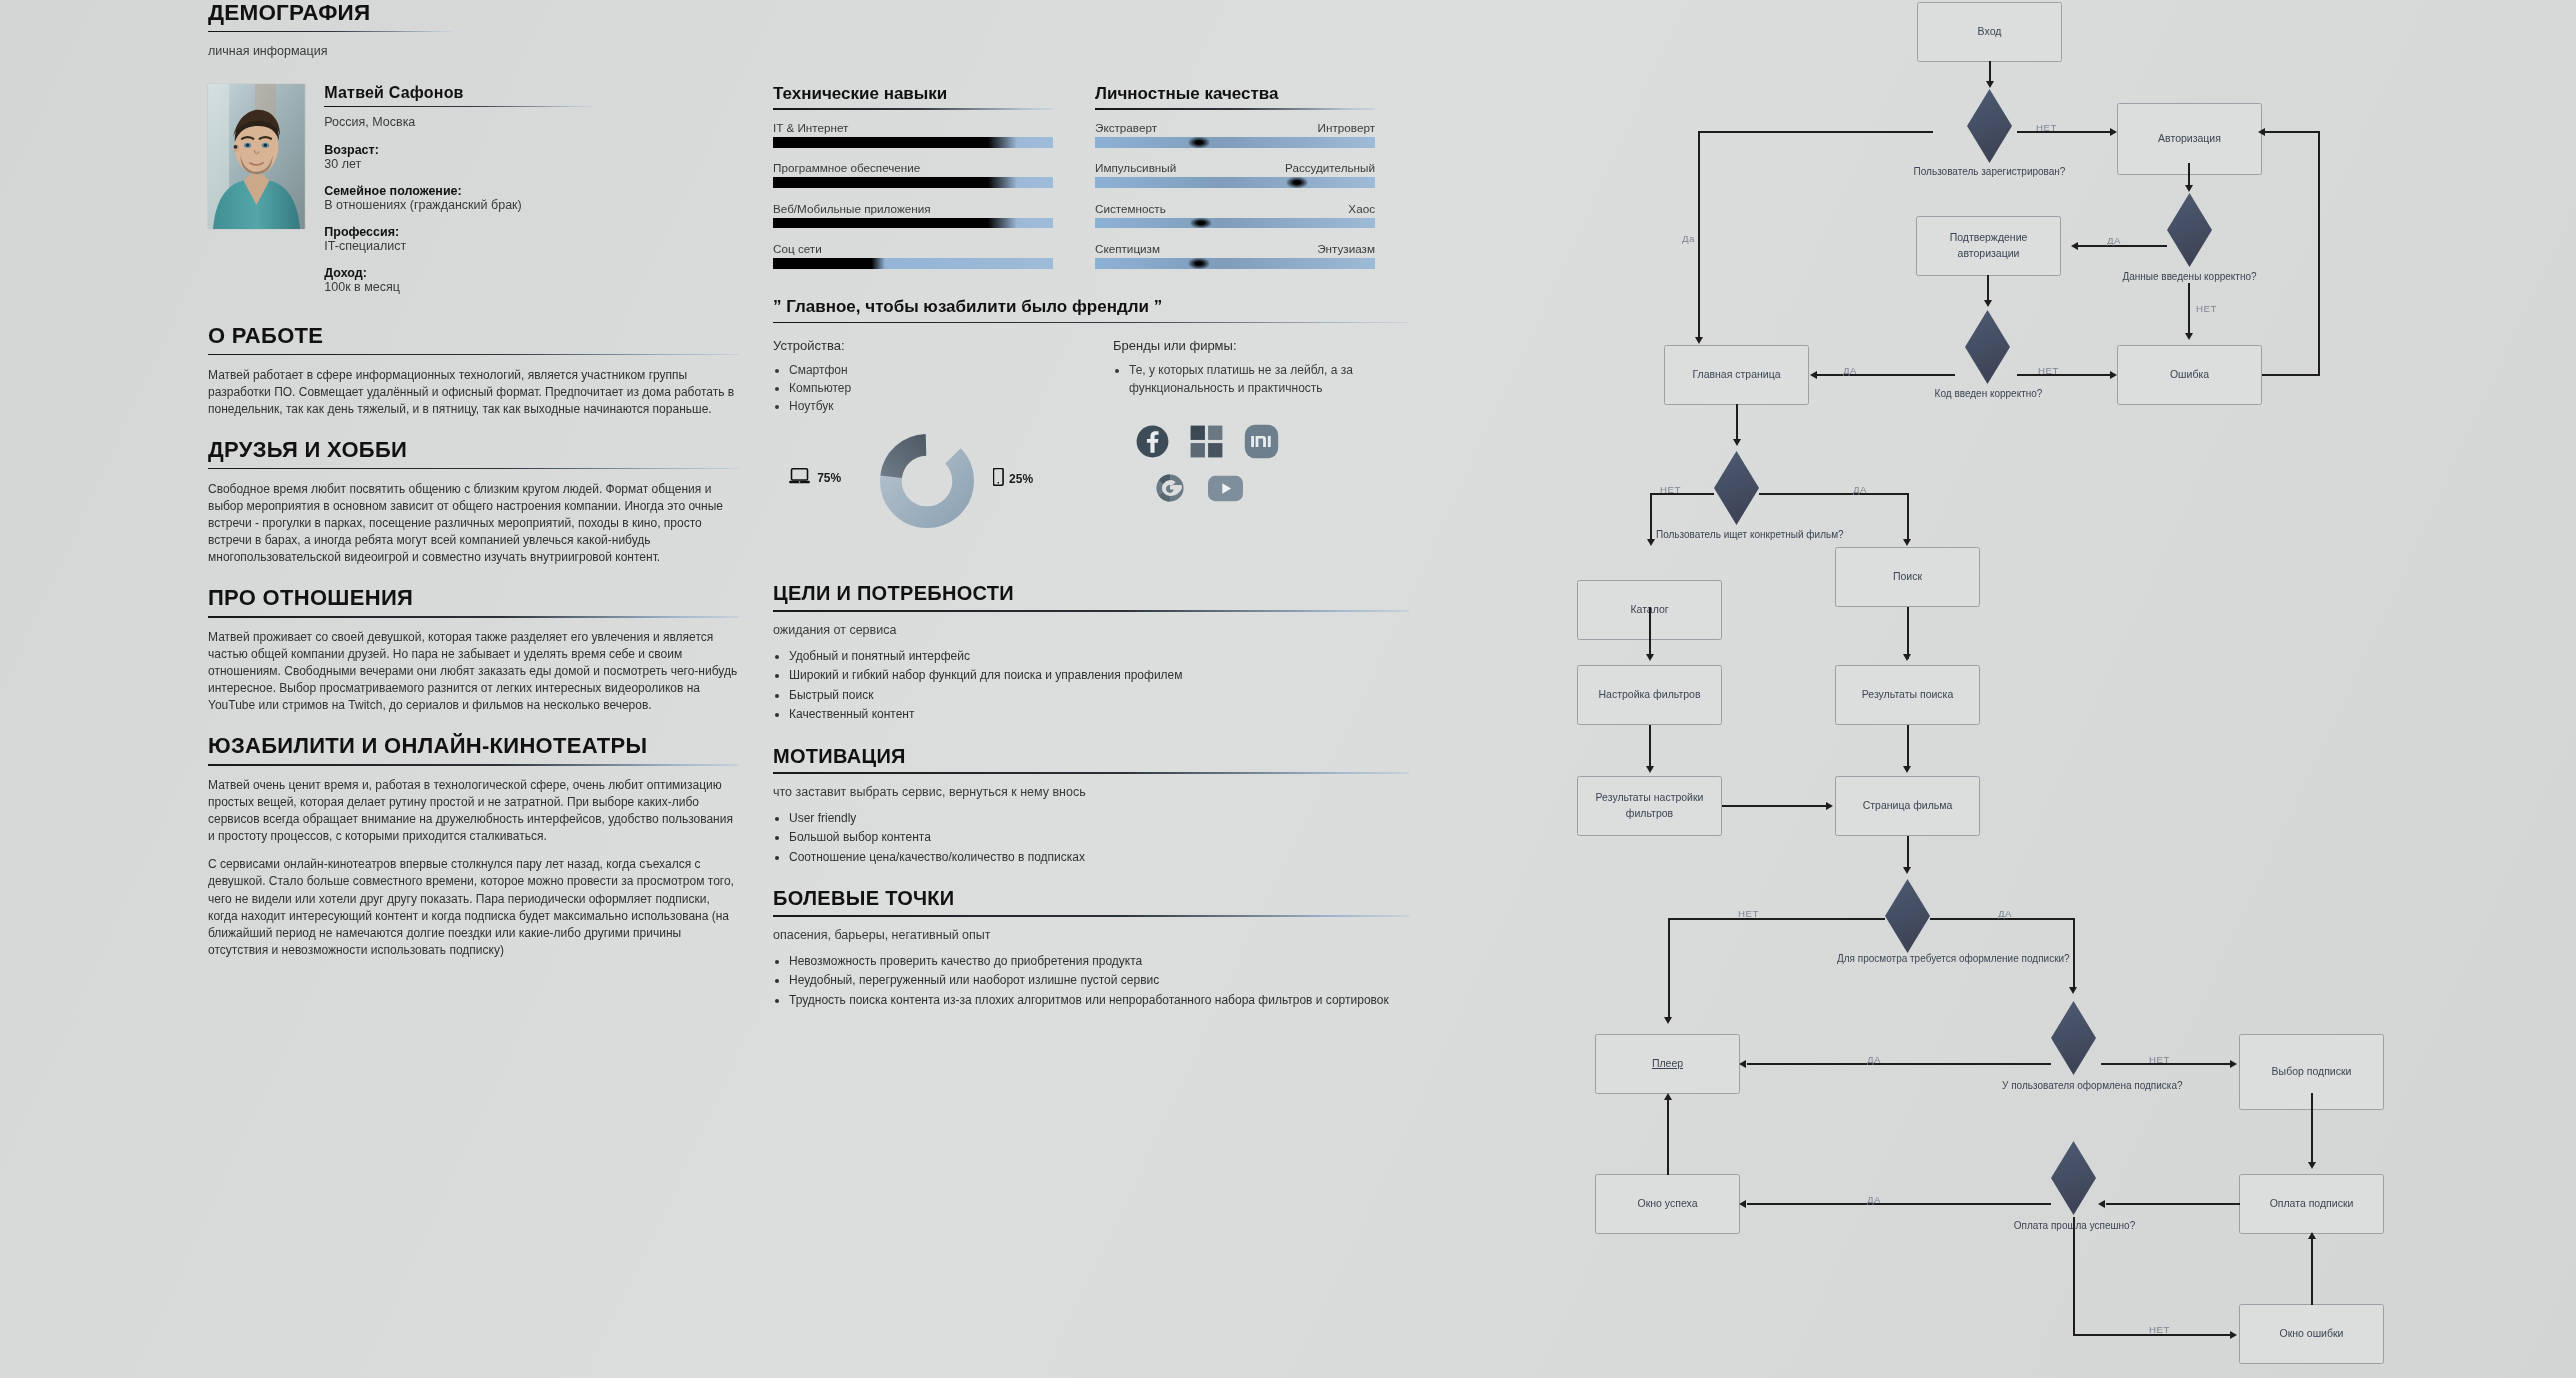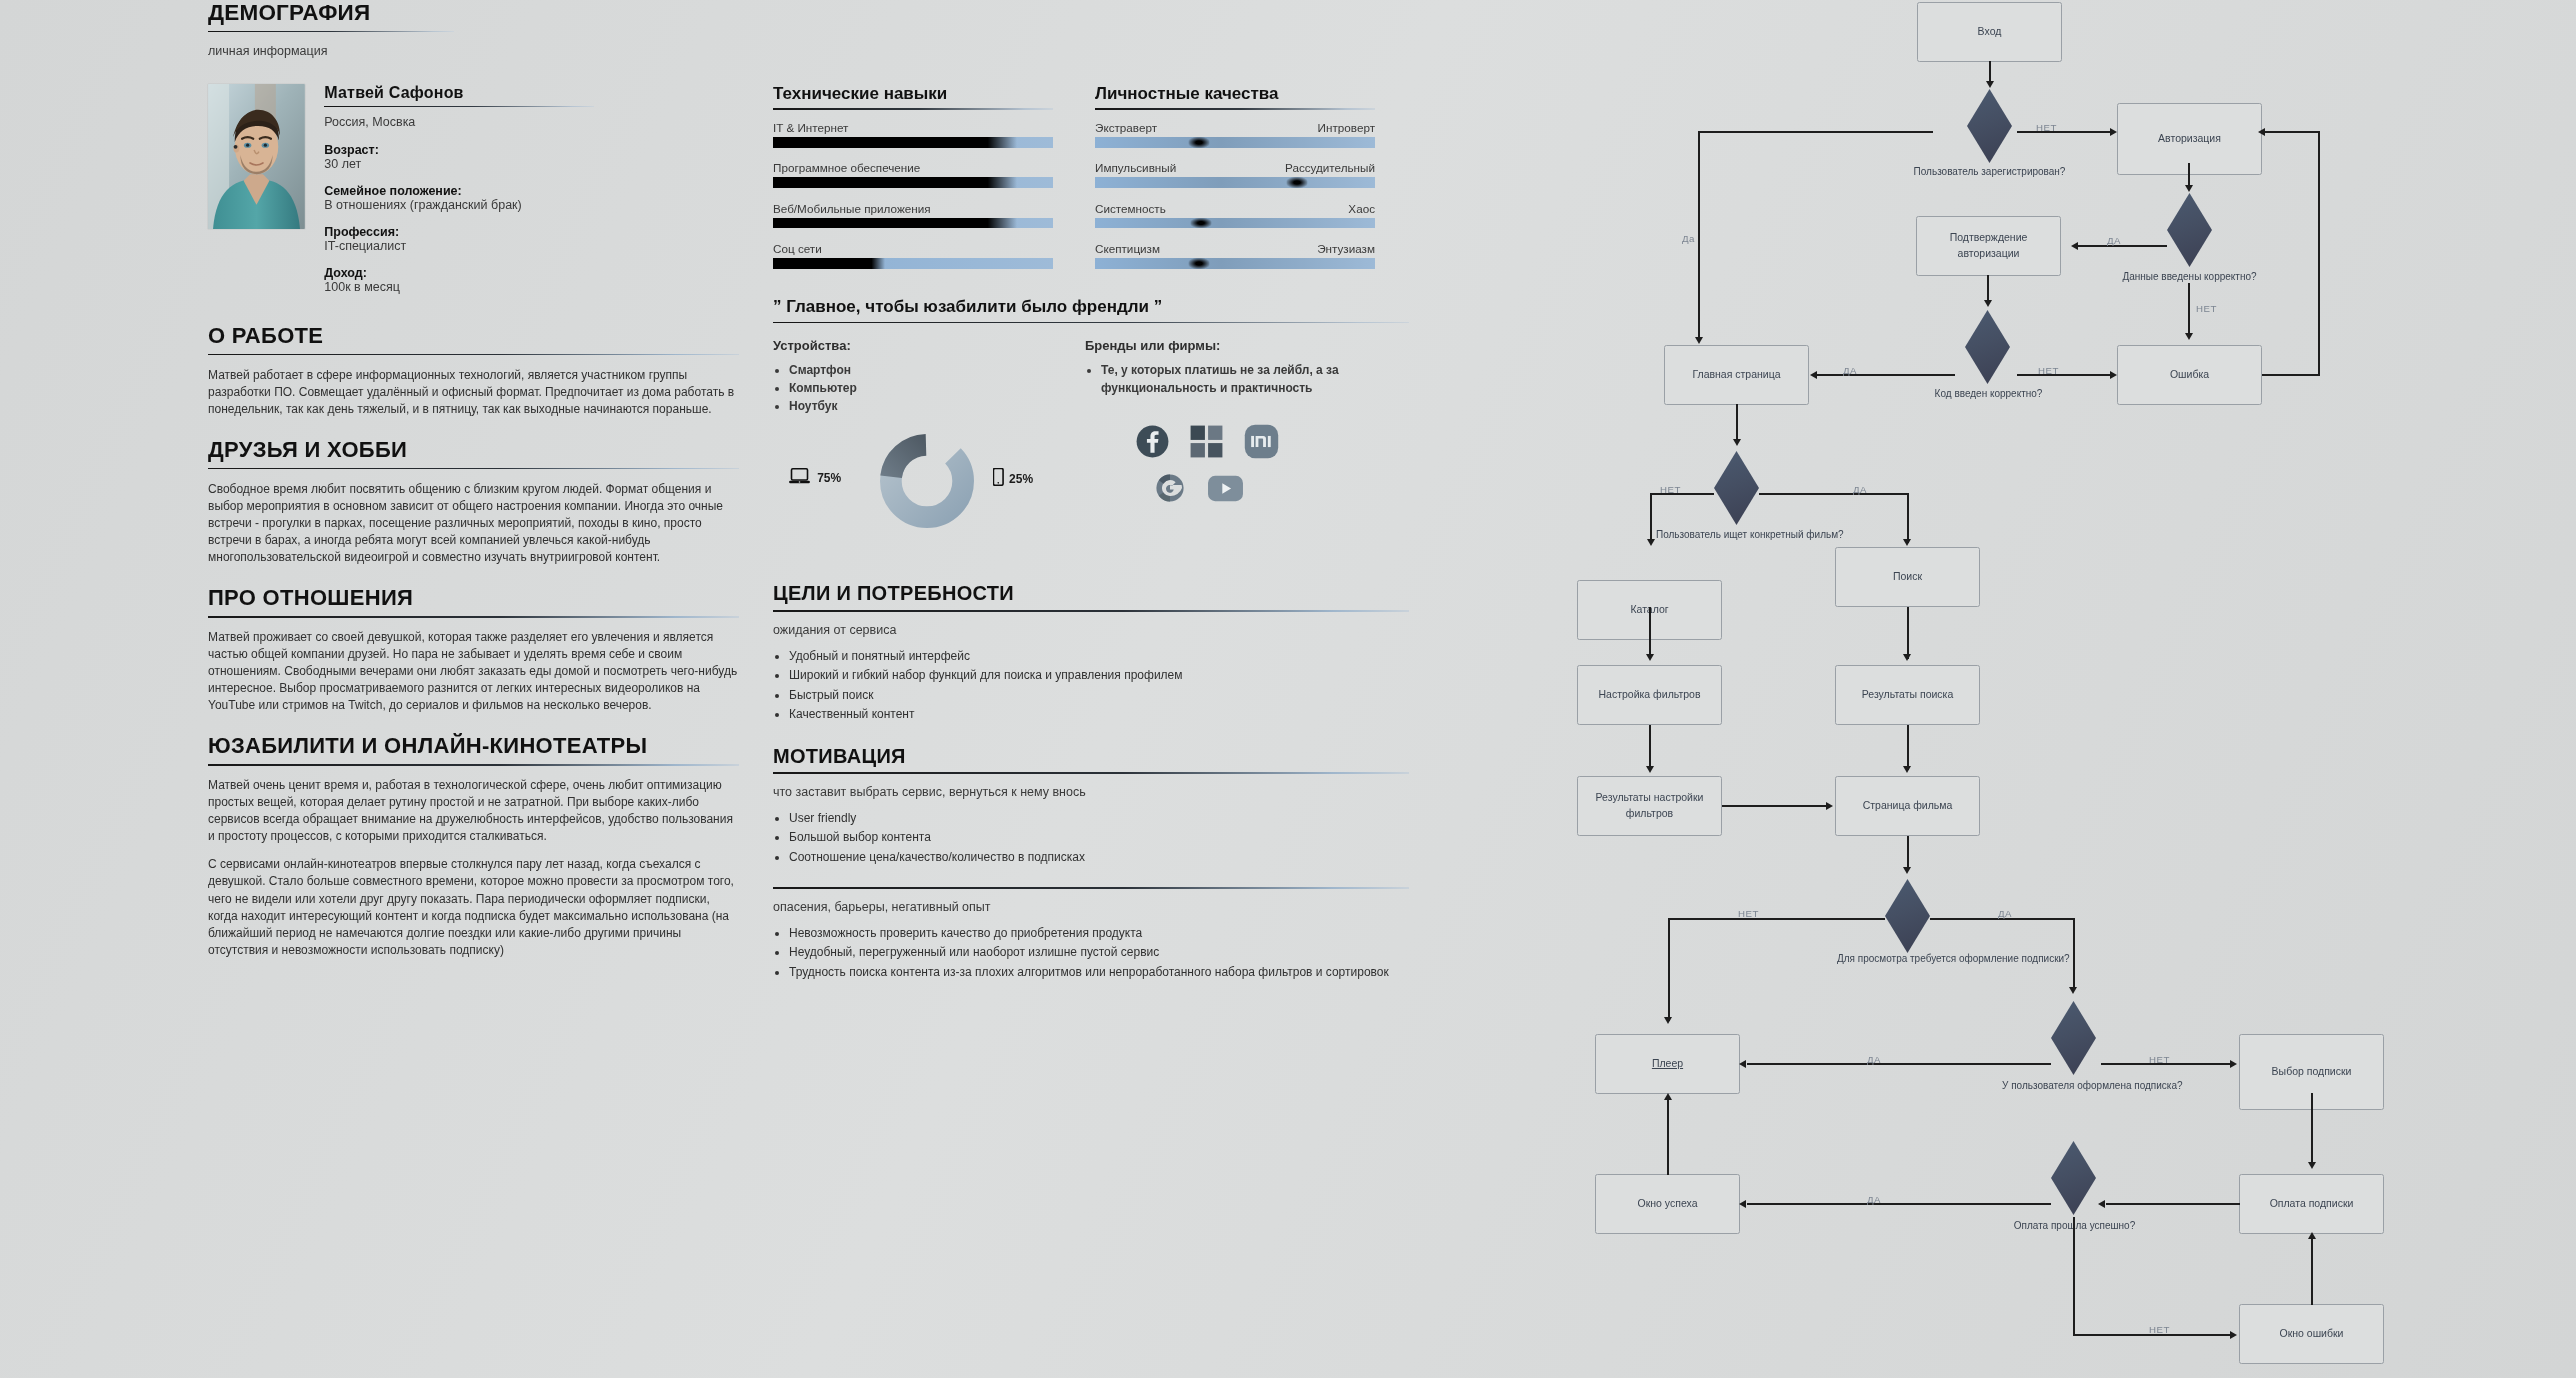--- a/index.html
+++ b/index.html
@@ -60,21 +60,21 @@
        background:linear-gradient(90deg,#000 0%,#000 88%,rgba(0,0,0,0) 100%);}
   .bar.pers{background:linear-gradient(90deg,#8db1d5 0%,#7f9dba 45%,#9dbad7 100%);}
   .bar.pers .mark{position:absolute;top:0;bottom:0;width:21px;transform:translateX(-50%);
        background:radial-gradient(ellipse at center,#000 0%,#000 22%,rgba(0,0,0,0) 78%);}
 
   
   .quote-blk{margin-top:14.5px;}
   .quote{font-size:17px;font-weight:700;color:#111;margin:0 0 4.8px 0;}
   .quote-rule{height:1.6px;margin-bottom:14.5px;
     background:linear-gradient(90deg,#141414 0%,#333b43 55%,#b5c3d1 92%,#ccd4db 100%);}
-  .two-col{display:flex;gap:32px;font-weight:bold;}
+  .two-col{display:flex;gap:60px;}
   .two-col > div{width:280px;}
   .subhead{font-size:13px;color:#2e2e2e;margin:0 0 8px 0;}
   .two-col ul{margin:0;padding-left:16px;}
   .two-col li{font-size:12px;line-height:1.5;color:#3a3a3a;}
 
   
   .dev-row{position:relative;height:129px;margin-top:17.7px;}
   .donut{position:absolute;left:105px;top:0;width:98px;height:98px;border-radius:50%;}
   .dev-left{position:absolute;left:16px;top:36px;display:flex;align-items:center;gap:7.2px;}
   .dev-right{position:absolute;left:220px;top:36px;display:flex;align-items:center;gap:5.6px;}
@@ -410,20 +410,21 @@
       <div class="rule"></div>
       <p class="sub">что заставит выбрать сервис, вернуться к нему внось</p>
       <ul class="bul">
         <li>User friendly</li>
         <li>Большой выбор контента</li>
         <li>Соотношение цена/качество/количество в подписках</li>
       </ul>
     </div>
 
     <div class="blk">
+      <div class="sec-title">БОЛЕВЫЕ ТОЧКИ</div>
       <div class="rule"></div>
       <p class="sub">опасения, барьеры, негативный опыт</p>
       <ul class="bul">
         <li>Невозможность проверить качество до приобретения продукта</li>
         <li>Неудобный, перегруженный или наоборот излишне пустой сервис</li>
         <li>Трудность поиска контента из-за плохих алгоритмов или непроработанного набора фильтров и сортировок</li>
       </ul>
     </div>
   </div>
 

